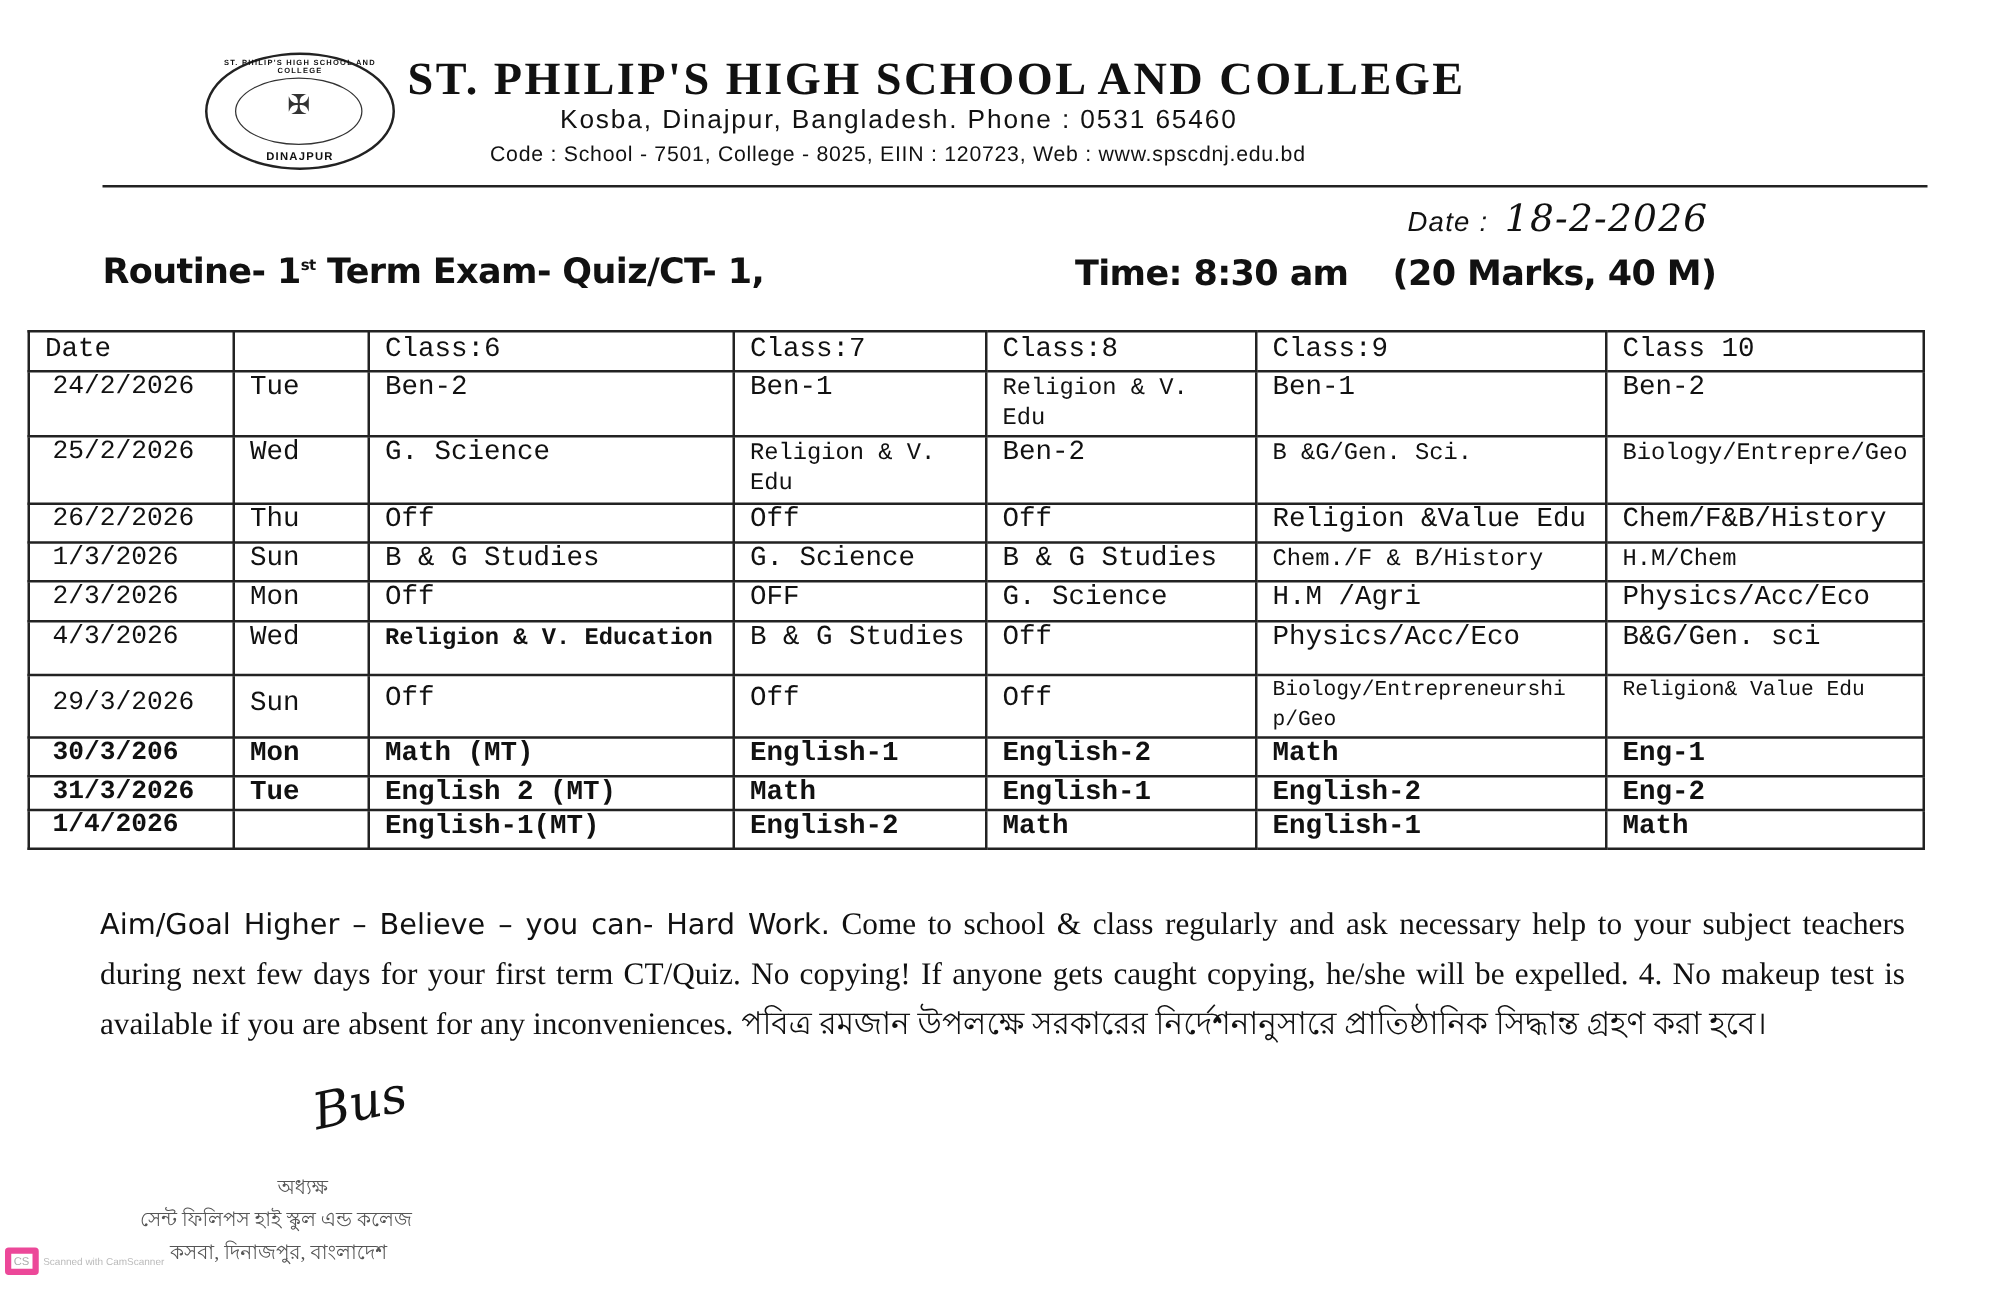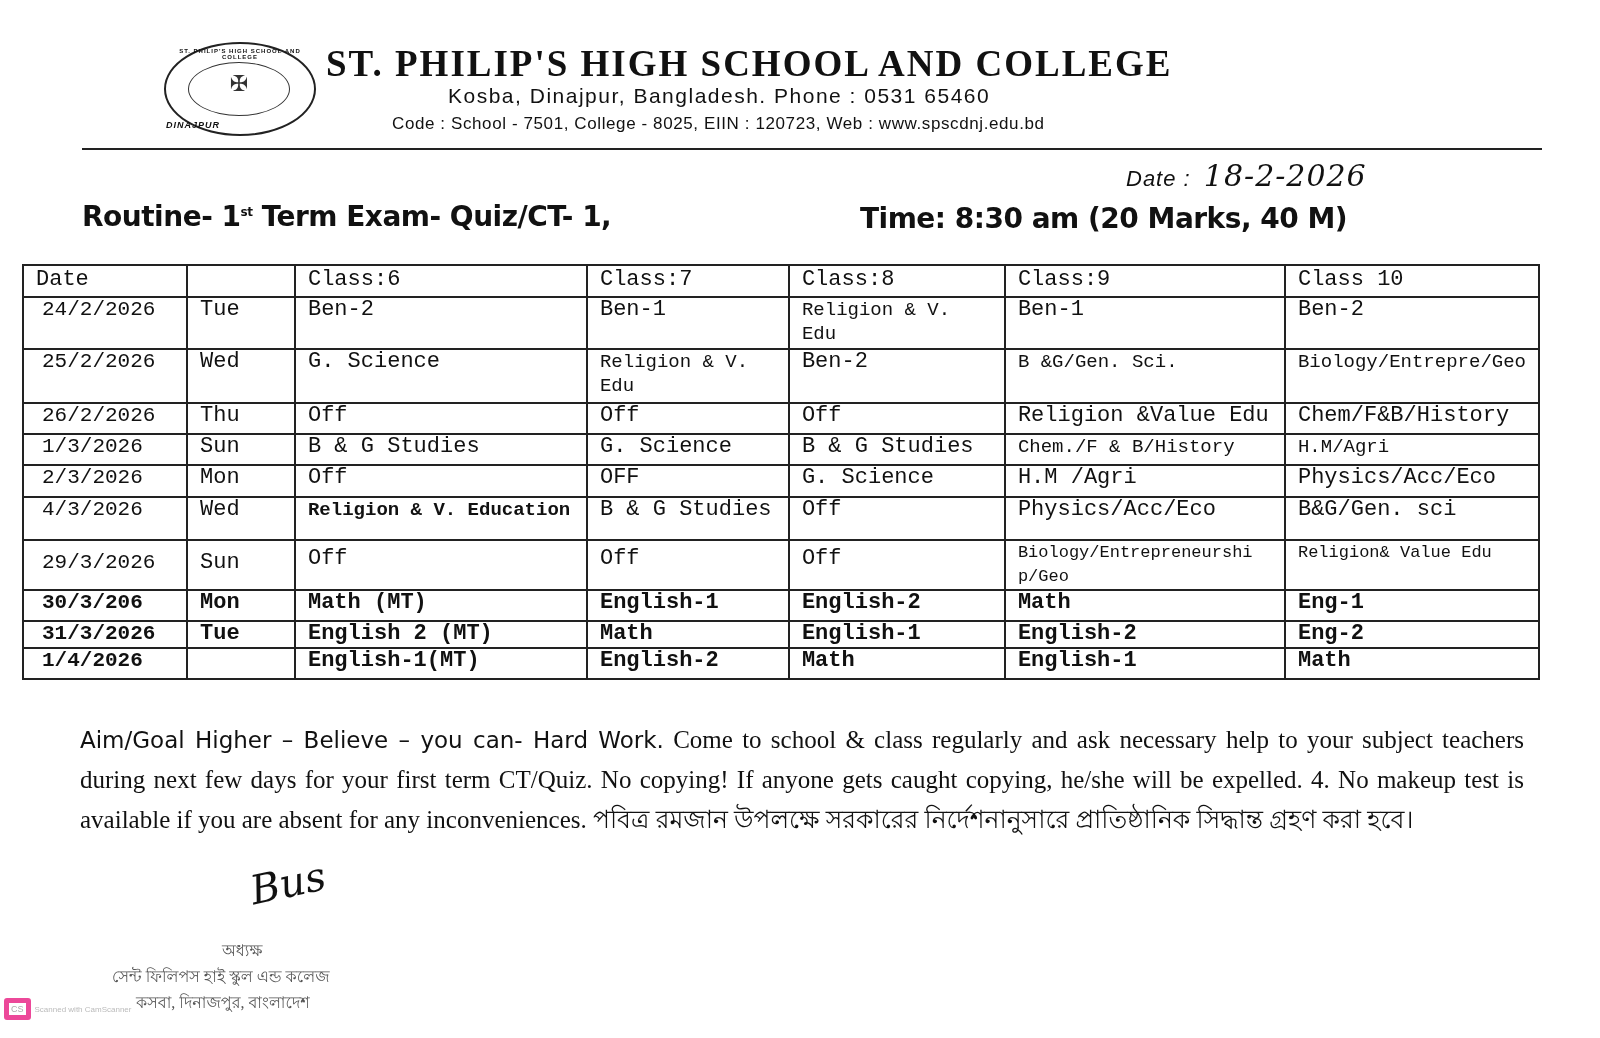--- a/index.html
+++ b/index.html
@@ -14,22 +14,22 @@
   }
   .seal-inner {
     position: absolute; left: 22px; top: 18px; width: 100px; height: 52px;
     border: 1.5px solid #333; border-radius: 50%;
   }
   .seal-text-top {
     position: absolute; left: 0; right: 0; top: 4px; text-align: center;
     font-family: "Liberation Sans", sans-serif; font-size: 10px; font-weight: bold; letter-spacing: 1px;
   }
   .seal-text-bottom {
-    position: absolute; left: 0; right: 0; bottom: 4px; 
-    font-family: "Liberation Sans", sans-serif; font-size: 9px; font-weight: bold; letter-spacing: 1px; font-style: italic;
+    position: absolute; left: 0; right: 0; bottom: 4px; text-align: center;
+    font-family: "Liberation Sans", sans-serif; font-size: 9px; font-weight: bold; letter-spacing: 1px;
   }
   .seal-emblem {
     position: absolute; left: 0; right: 0; top: 8px; text-align: center; font-size: 22px; color: #333;
   }
   .school-name {
     position: absolute; left: 166px; top: 4px; font-family: "Liberation Serif", serif;
     font-weight: bold; font-size: 37px; letter-spacing: 2px; color: #111; white-space: nowrap;
   }
   .address {
     position: absolute; left: 288px; top: 46px; font-family: "Liberation Sans", sans-serif;
@@ -49,21 +49,21 @@
   }
   .title {
     position: absolute; left: 82px; top: 200px; font-family: "DejaVu Sans", sans-serif;
     font-weight: bold; font-size: 28px; white-space: nowrap; letter-spacing: -0.5px;
   }
   .title sup { font-size: 12px; }
   .time {
     position: absolute; left: 860px; top: 202px; font-family: "DejaVu Sans", sans-serif;
     font-weight: bold; font-size: 28px; white-space: nowrap; letter-spacing: -0.5px;
   }
-  .time .marks { }
+  .time .marks { margin-left: 26px; }
 
   table.routine {
     position: absolute; left: 22px; top: 264px; width: 1518px; border-collapse: collapse;
     font-family: Liberation Mono, monospace; font-size: 22px;
   }
   table.routine td, table.routine th {
     border: 2px solid #222; padding: 0 12px; text-align: left; vertical-align: top;
     font-weight: normal; line-height: 24px;
   }
   table.routine th { height: 28px; padding-top: 2px; }
@@ -161,21 +161,21 @@
       <td>Religion &amp;Value Edu</td>
       <td>Chem/F&amp;B/History</td>
     </tr>
     <tr style="height:31px;">
       <td class="c-date">1/3/2026</td>
       <td class="c-day">Sun</td>
       <td>B &amp; G Studies</td>
       <td>G. Science</td>
       <td>B &amp; G Studies</td>
       <td class="small">Chem./F &amp; B/History</td>
-      <td class="small">H.M/Agri</td>
+      <td class="small">H.M/Chem</td>
     </tr>
     <tr style="height:32px;">
       <td class="c-date">2/3/2026</td>
       <td class="c-day">Mon</td>
       <td>Off</td>
       <td>OFF</td>
       <td>G. Science</td>
       <td> H.M /Agri</td>
       <td>Physics/Acc/Eco</td>
     </tr>

